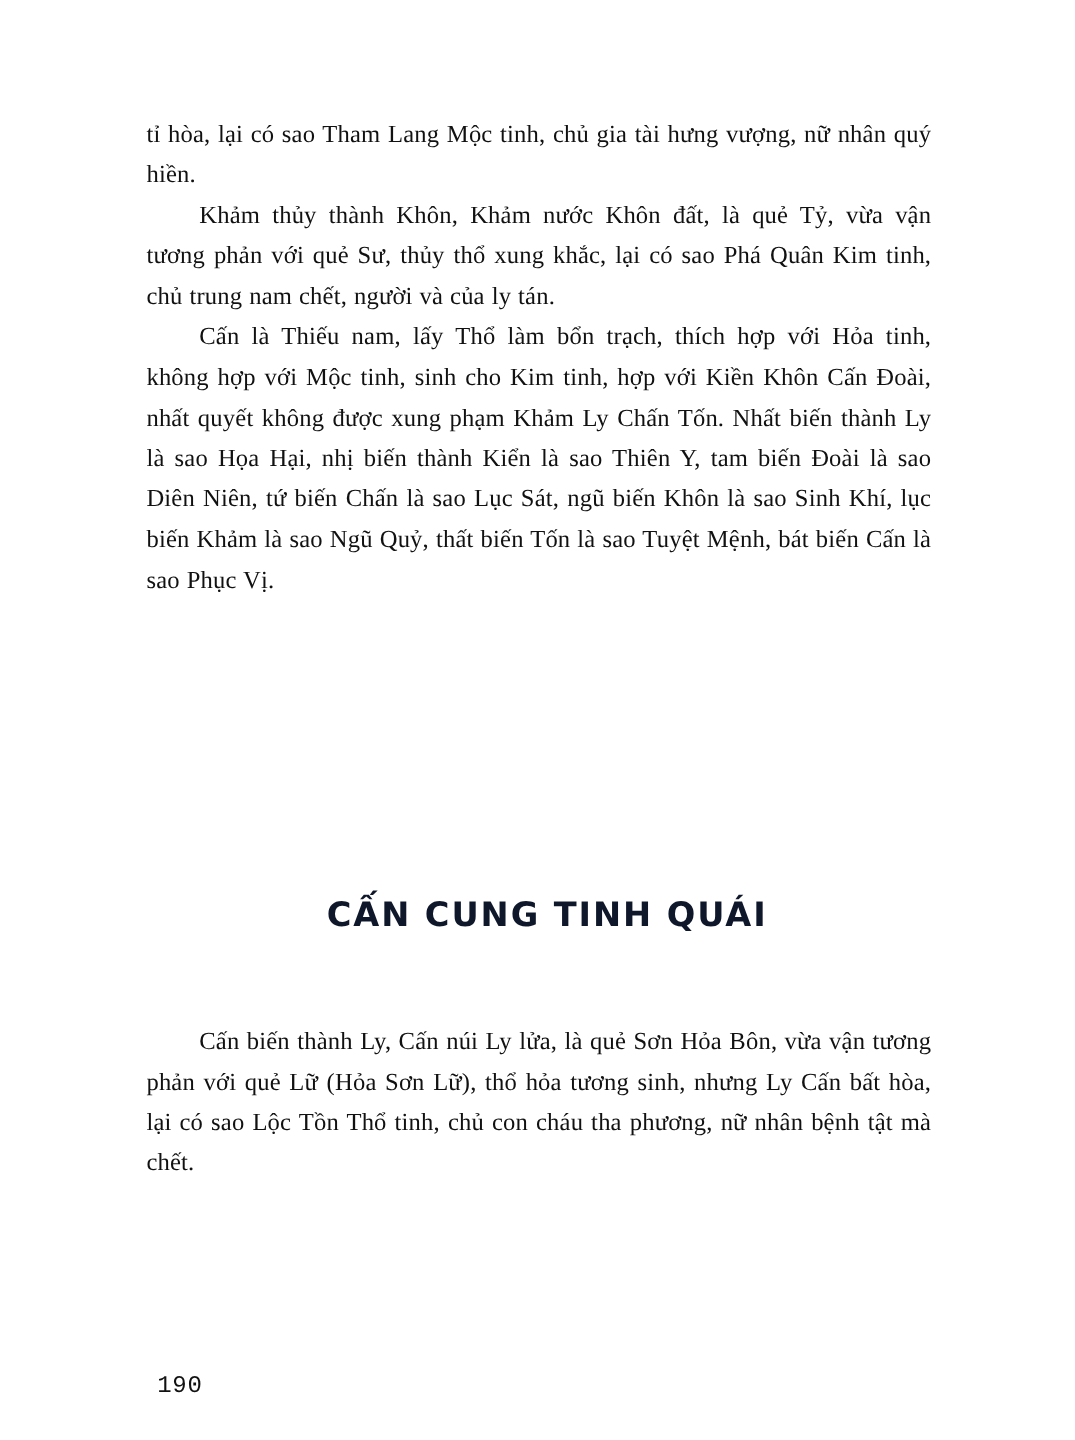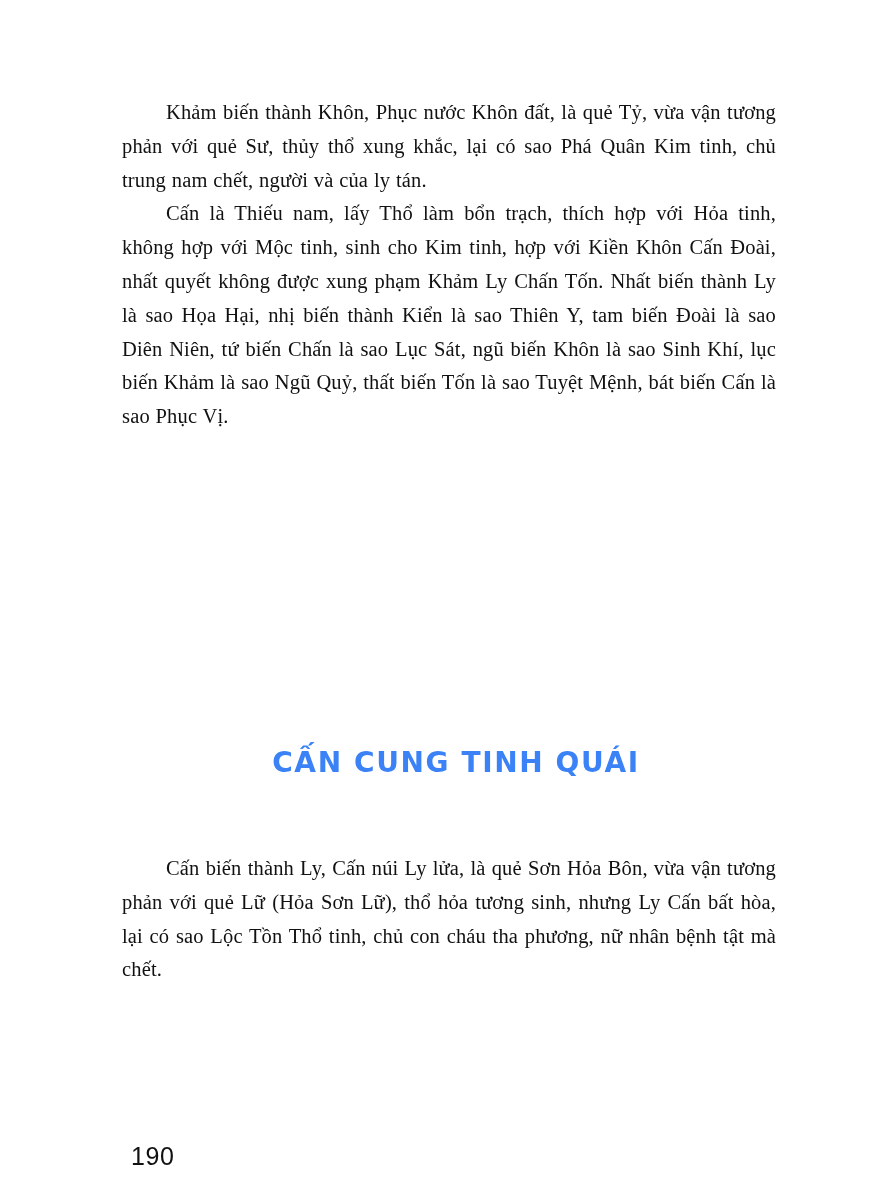--- a/index.html
+++ b/index.html
@@ -52,60 +52,61 @@
     position: absolute;
     left: 16px;
     right: 0;
     top: 742px;
     text-align: center;
     font-family: "DejaVu Sans", "Liberation Sans", sans-serif;
     font-weight: bold;
     font-size: 28px;
     line-height: 41px;
     letter-spacing: 1.6px;
-    color: #3b82f6;
+    color: #0f172a;
   }
 
   .heading .hline {
     display: block;
     white-space: nowrap;
   }
 
   .lower-column {
     position: absolute;
     left: 122px;
     top: 852px;
     width: 654px;
   }
 
   .page-number {
     position: absolute;
     left: 131px;
     top: 1143px;
-    font-size: 25px;
+    font-size: 20px;
     line-height: 26px;
     letter-spacing: 0.6px;
-    font-family: Liberation Sans, sans-serif;
+    font-family: Liberation Mono, monospace;
     color: #111111;
   }
 
   
   .page,
   .heading,
   .page-number {
     text-rendering: optimizeLegibility;
   }
 </style>
 </head>
 <body>
 
 <div class="page">
 
   <div class="text-column">
-    <p class="para indent">Khảm biến thành Khôn, Phục nước Khôn đất, là quẻ Tỷ, vừa vận tương phản với quẻ Sư, thủy thổ xung khắc, lại có sao Phá Quân Kim tinh, chủ trung nam chết, người và của ly tán.</p>
+    <p class="para">tỉ hòa, lại có sao Tham Lang Mộc tinh, chủ gia tài hưng vượng, nữ nhân quý hiền.</p>
+    <p class="para indent">Khảm thủy thành Khôn, Khảm nước Khôn đất, là quẻ Tỷ, vừa vận tương phản với quẻ Sư, thủy thổ xung khắc, lại có sao Phá Quân Kim tinh, chủ trung nam chết, người và của ly tán.</p>
     <p class="para indent">Cấn là Thiếu nam, lấy Thổ làm bổn trạch, thích hợp với Hỏa tinh, không hợp với Mộc tinh, sinh cho Kim tinh, hợp với Kiền Khôn Cấn Đoài, nhất quyết không được xung phạm Khảm Ly Chấn Tốn. Nhất biến thành Ly là sao Họa Hại, nhị biến thành Kiển là sao Thiên Y, tam biến Đoài là sao Diên Niên, tứ biến Chấn là sao Lục Sát, ngũ biến Khôn là sao Sinh Khí, lục biến Khảm là sao Ngũ Quỷ, thất biến Tốn là sao Tuyệt Mệnh, bát biến Cấn là sao Phục Vị.</p>
   </div>
 
   <div class="heading">
     <span class="hline">CẤN CUNG TINH QUÁI</span>
   </div>
 
   <div class="lower-column">
     <p class="para indent">Cấn biến thành Ly, Cấn núi Ly lửa, là quẻ Sơn Hỏa Bôn, vừa vận tương phản với quẻ Lữ (Hỏa Sơn Lữ), thổ hỏa tương sinh, nhưng Ly Cấn bất hòa, lại có sao Lộc Tồn Thổ tinh, chủ con cháu tha phương, nữ nhân bệnh tật mà chết.</p>
   </div>

